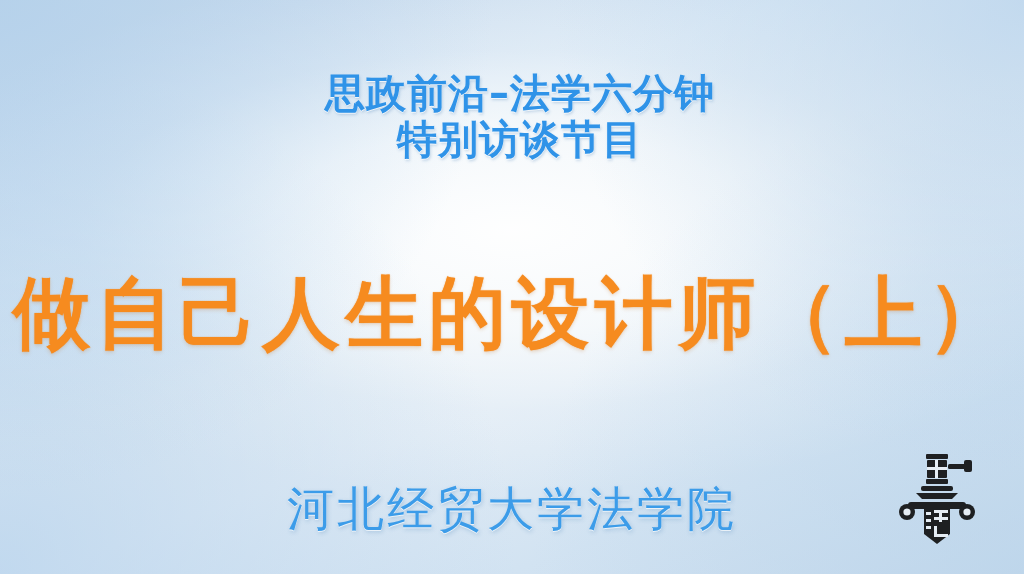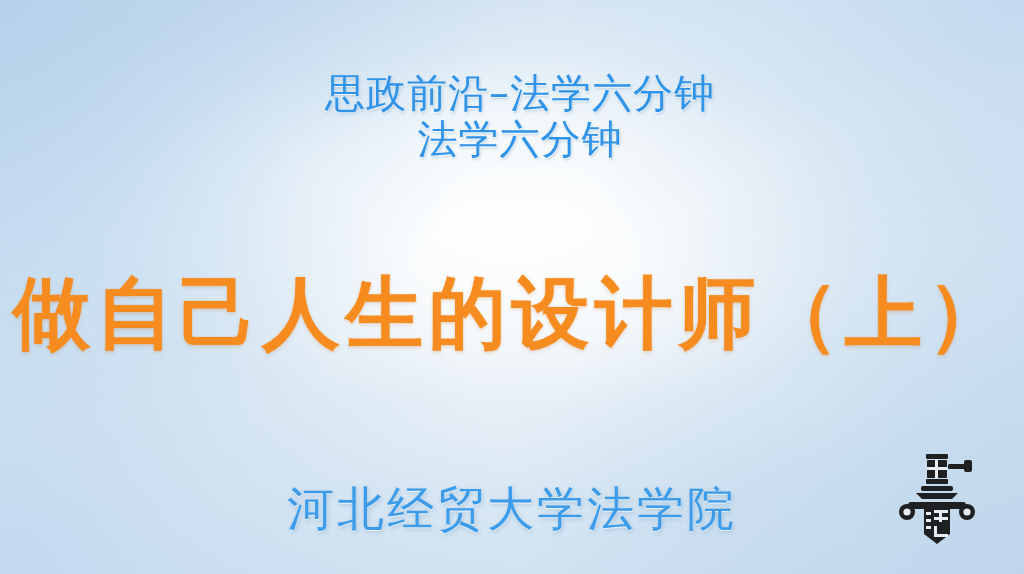--- a/index.html
+++ b/index.html
@@ -59,21 +59,21 @@
     position: absolute;
     top: 70px;
     left: 0;
     right: 0;
     text-align: center;
     line-height: 1.16;
   }
   .program-line {
     display: block;
     font-family: "DejaVu Sans", "Liberation Sans", sans-serif;
-    font-weight: normal;
+    font-weight: bold;
     font-size: 40px;
     letter-spacing: 1px;
     color: #2f93e8;
     text-shadow: 0 1px 0 rgba(255,255,255,0.75),
                  1px 2px 3px rgba(60,120,175,0.28);
     padding-left: 16px;
   }
 
   
   .main-title {
@@ -121,21 +121,21 @@
   .logo-mark svg { display: block; width: 100%; height: 100%; }
 </style>
 </head>
 <body>
 
 <div class="slide">
   <div class="content">
 
     <div class="program-header">
       <span class="program-line">思政前沿–法学六分钟</span>
-      <span class="program-line">法学六分钟</span>
+      <span class="program-line">特别访谈节目</span>
     </div>
 
     <div class="main-title">做自己人生的设计师（上）</div>
 
     <div class="institution">河北经贸大学法学院</div>
 
     <div class="logo-mark">
       <svg viewBox="0 0 82 100" xmlns="http://www.w3.org/2000/svg" aria-hidden="true">
         <g fill="#111111">
 

